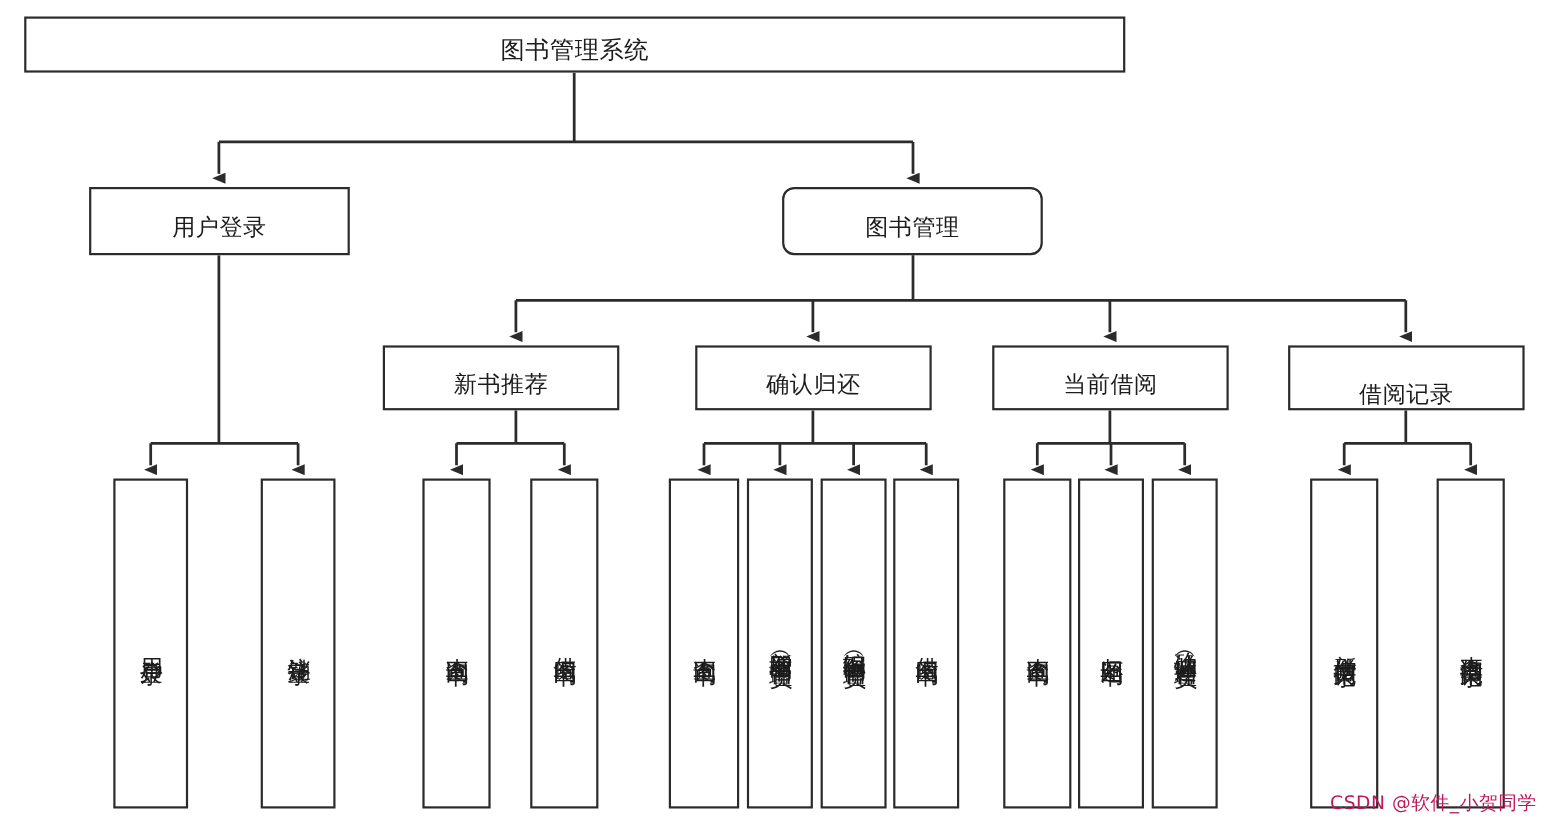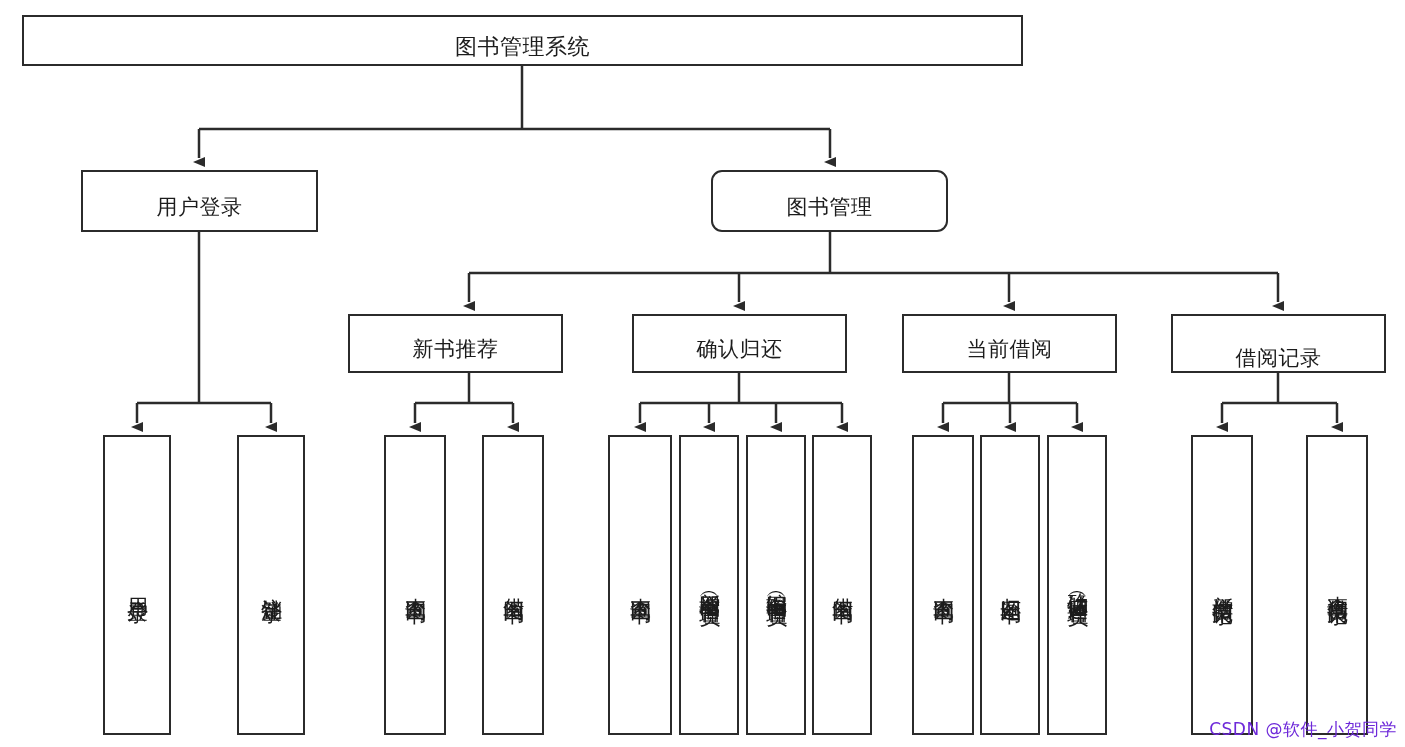--- a/index.html
+++ b/index.html
@@ -64,21 +64,21 @@
     font-size: 21px;
     line-height: 1.12;
     letter-spacing: 2px;
     max-height: 100%;
   }
   .watermark {
     position: absolute;
     right: 8px;
     bottom: 6px;
     font-size: 17px;
-    color: #6d28d9;
+    color: #be185d;
     letter-spacing: 0.5px;
     z-index: 3;
     white-space: nowrap;
     font-family: "DejaVu Sans", "Liberation Sans", sans-serif;
   }
 </style>
 </head>
 <body>
 
 <div id="canvas">

